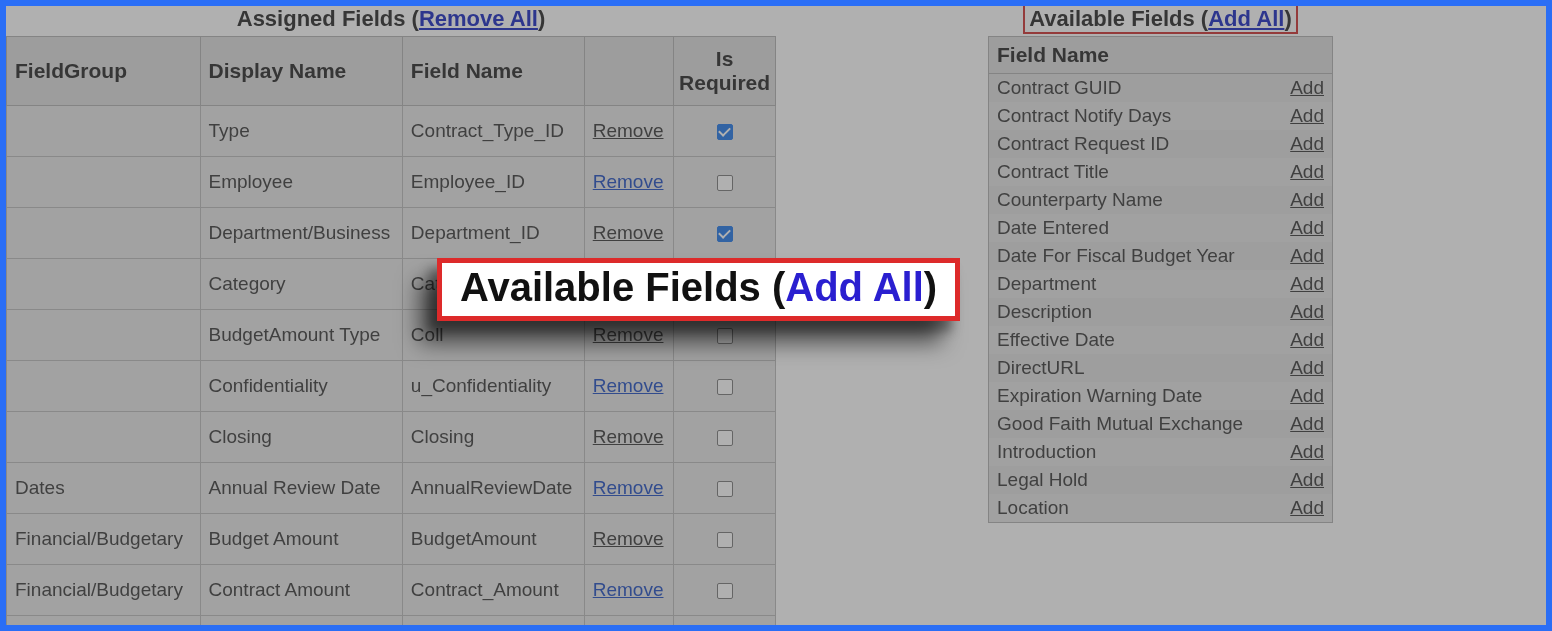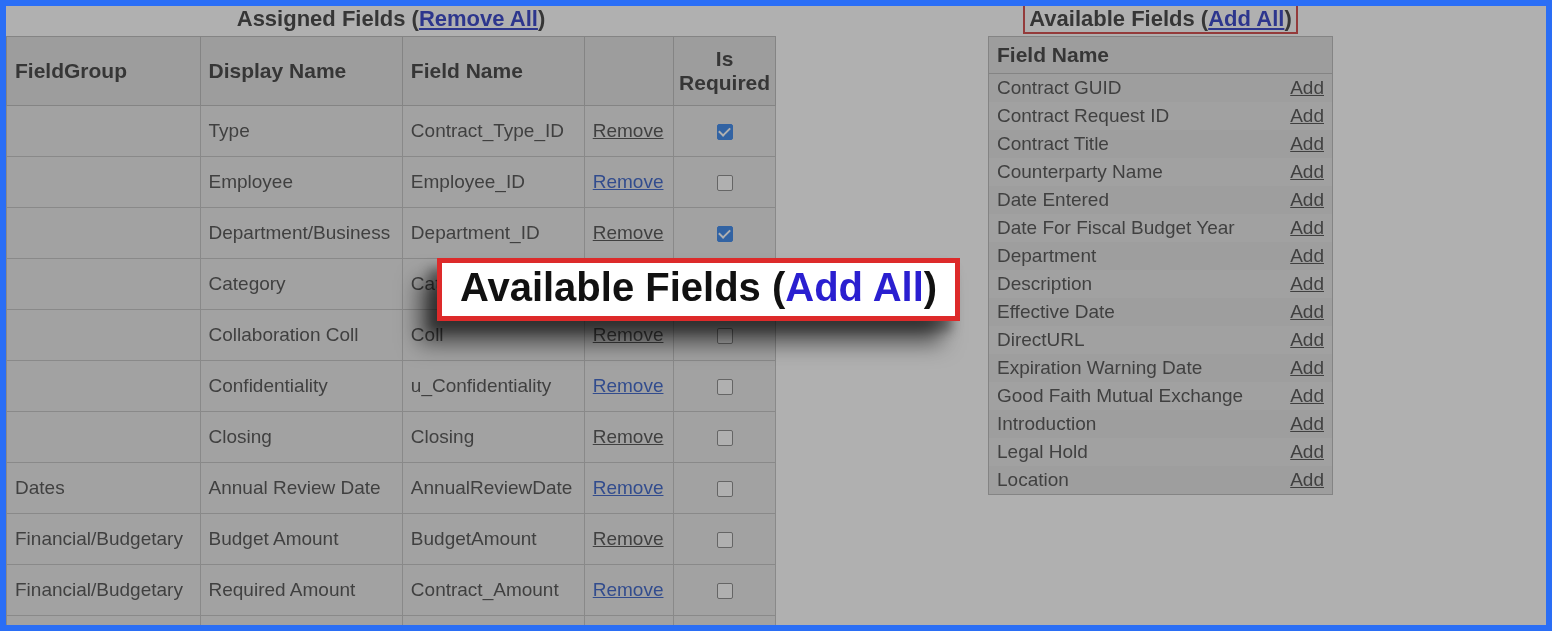--- a/index.html
+++ b/index.html
@@ -214,21 +214,21 @@
           </tr>
           <tr>
             <td></td>
             <td>Category</td>
             <td>Category_ID</td>
             <td class="remove-cell"><a>Remove</a></td>
             <td class="req-cell"><span class="chk"></span></td>
           </tr>
           <tr>
             <td></td>
-            <td>Collaboration Coll</td>
+            <td>BudgetAmount Type</td>
             <td>Coll</td>
             <td class="remove-cell"><a>Remove</a></td>
             <td class="req-cell"><span class="chk"></span></td>
           </tr>
           <tr>
             <td></td>
             <td>Confidentiality</td>
             <td>u_Confidentiality</td>
             <td class="remove-cell"><a class="blue">Remove</a></td>
             <td class="req-cell"><span class="chk"></span></td>
@@ -249,21 +249,21 @@
           </tr>
           <tr>
             <td>Financial/Budgetary</td>
             <td>Budget Amount</td>
             <td>BudgetAmount</td>
             <td class="remove-cell"><a>Remove</a></td>
             <td class="req-cell"><span class="chk"></span></td>
           </tr>
           <tr>
             <td>Financial/Budgetary</td>
-            <td>Required Amount</td>
+            <td>Contract Amount</td>
             <td>Contract_Amount</td>
             <td class="remove-cell"><a class="blue">Remove</a></td>
             <td class="req-cell"><span class="chk"></span></td>
           </tr>
           <tr>
             <td>Record Info</td>
             <td>Entered By</td>
             <td>EnteredBy</td>
             <td class="remove-cell"><a>Remove</a></td>
             <td class="req-cell"></td>
@@ -283,20 +283,24 @@
         <tr>
             <th colspan="2">Field Name</th>
           </tr>
       </thead>
       <tbody id="available-body">
           <tr>
             <td>Contract GUID</td>
             <td class="add-cell"><a>Add</a></td>
           </tr>
           <tr>
+            <td>Contract Notify Days</td>
+            <td class="add-cell"><a>Add</a></td>
+          </tr>
+          <tr>
             <td>Contract Request ID</td>
             <td class="add-cell"><a>Add</a></td>
           </tr>
           <tr>
             <td>Contract Title</td>
             <td class="add-cell"><a>Add</a></td>
           </tr>
           <tr>
             <td>Counterparty Name</td>
             <td class="add-cell"><a>Add</a></td>

